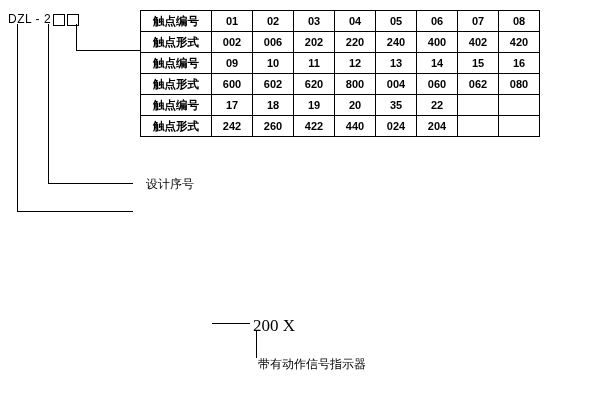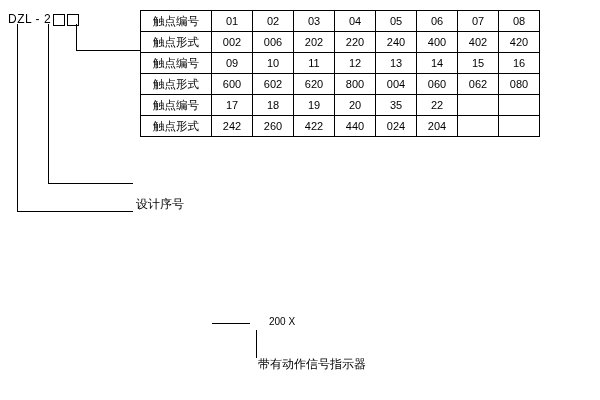--- a/index.html
+++ b/index.html
@@ -46,20 +46,21 @@
     top: 10px;
     border-collapse: collapse;
     font-size: 11px;
   }
   .spec-table td {
     border: 1px solid #000;
     height: 20px;
     text-align: center;
     vertical-align: middle;
     padding: 0;
+    font-weight: bold;
   }
   .spec-table td.rowhead {
     width: 70px;
     font-size: 11.5px;
   }
   .spec-table td.cell {
     width: 40px;
   }
 
   
@@ -86,24 +87,25 @@
     left: 175px;
     top: 246px;
     font-size: 12.5px;
     line-height: 20px;
   }
   .series div {
     height: 20px;
   }
   .suffix {
     position: absolute;
-    left: 269px;
+    left: 253px;
     top: 316px;
-    font-size: 10px;
-    white-space: nowrap;
+    font-size: 17px;
+    white-space: nowrap;
+    font-family: Liberation Serif, serif;
   }
   .indicator {
     position: absolute;
     left: 258px;
     top: 356px;
     font-size: 12px;
     white-space: nowrap;
   }
 </style>
 </head>
@@ -184,21 +186,21 @@
         <td class="cell"></td>
       </tr>
     </tbody>
   </table>
 
   <div class="vline" style="left:76px; top:24px; height:26px;"></div>
   <div class="hline" style="left:76px; top:50px; width:64px;"></div>
 
   <div class="vline" style="left:48px; top:24px; height:159px;"></div>
   <div class="hline" style="left:48px; top:183px; width:85px;"></div>
-  <div class="callout" style="left:136px; top:176px;margin-top:20px;">设计序号</div>
+  <div class="callout" style="left:146px; top:176px;">设计序号</div>
 
   <div class="vline" style="left:17px; top:24px; height:187px;"></div>
   <div class="hline" style="left:17px; top:211px; width:116px;"></div>
 
 
   <div class="hline" style="left:212px; top:323px; width:38px;"></div>
   <div class="suffix">200  X</div>
 
   <div class="vline" style="left:256px; top:330px; height:28px;"></div>
   <div class="indicator">带有动作信号指示器</div>

